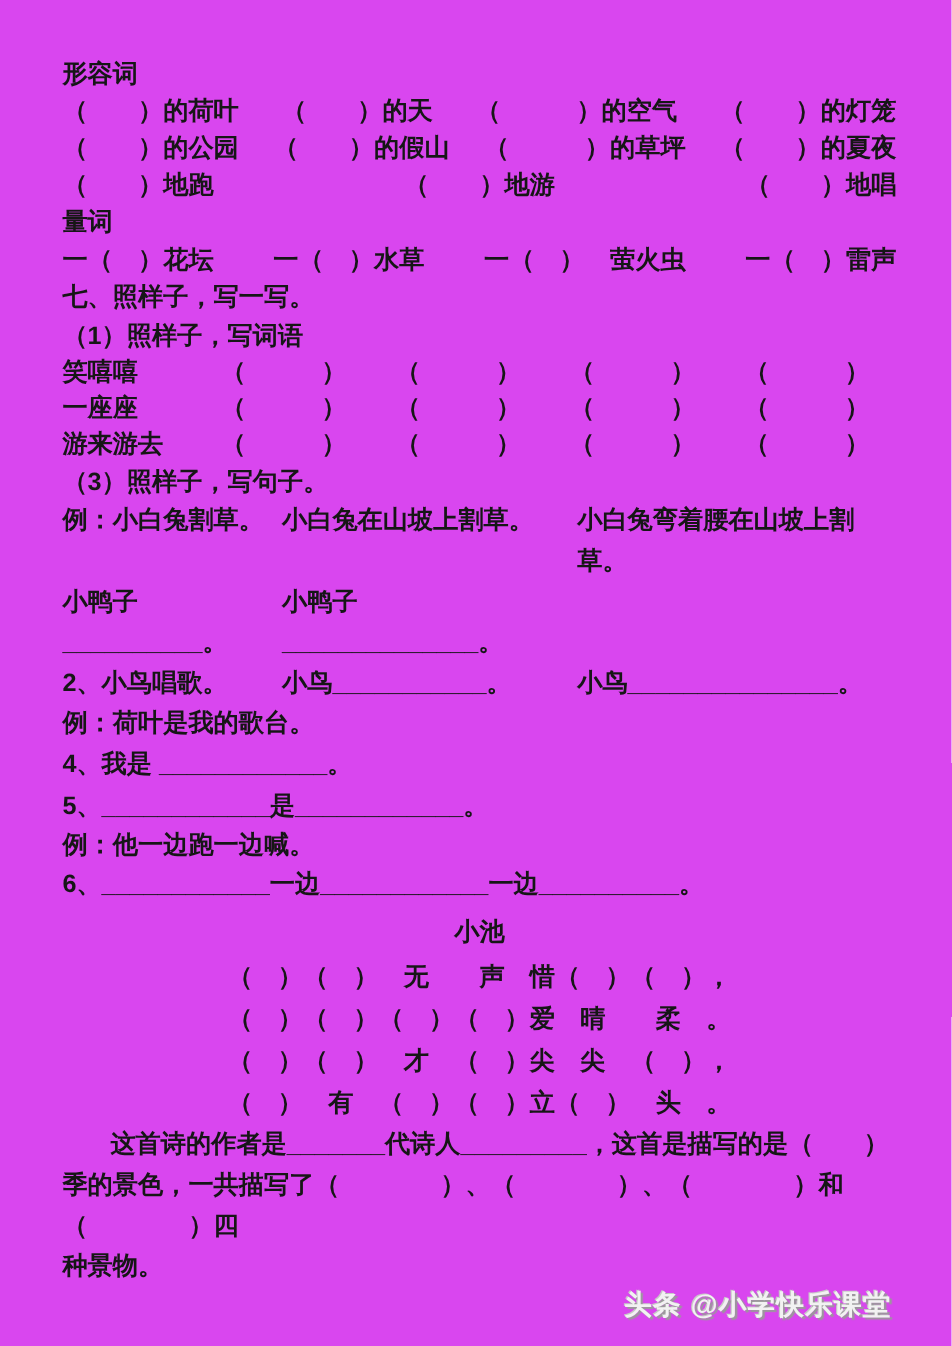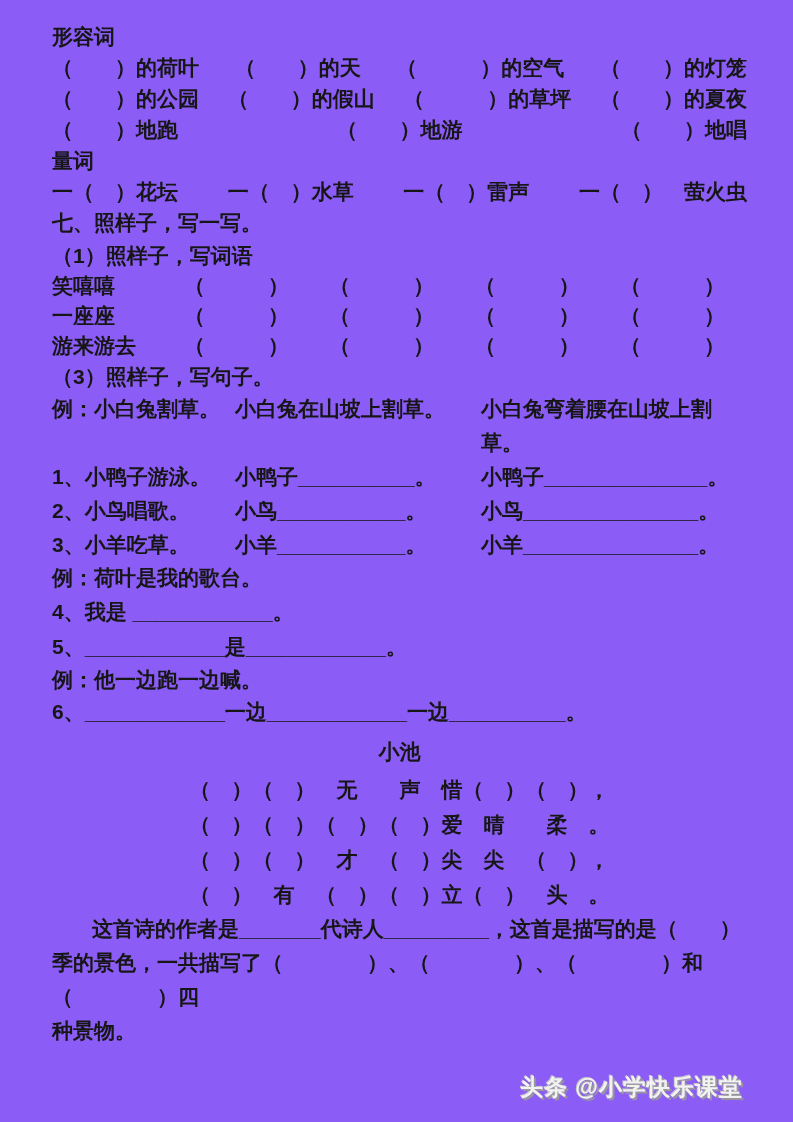--- a/index.html
+++ b/index.html
@@ -5,22 +5,22 @@
   html, body {
     margin: 0;
     padding: 0;
     background: #ffffff;
   }
   .page {
     position: relative;
     width: 793px;
     height: 1122px;
     box-sizing: border-box;
-    padding: 21px 46px 0 52px;
-    background: #8b5cf6;
+    padding: 46px 46px 0 52px;
+    background: #d946ef;
     font-family: "Liberation Sans", sans-serif;
     font-weight: 700;
     color: #161616;
     font-size: 21px;
     overflow: hidden;
   }
   .line {
     white-space: pre-wrap;
     line-height: 31px;
   }
@@ -101,22 +101,22 @@
   <div class="row4">
     <span>（　　）地跑</span>
     <span>（　　）地游</span>
     <span>（　　）地唱</span>
   </div>
 
   <div class="line">量词</div>
   <div class="row4">
     <span>一（　）花坛</span>
     <span>一（　）水草</span>
+    <span>一（　）　萤火虫</span>
     <span>一（　）雷声</span>
-    <span>一（　）　萤火虫</span>
   </div>
 
   <div class="line">七、照样子，写一写。</div>
   <div class="line sp1">（1）照样子，写词语</div>
 
   <div class="wordrow">
     <span class="w">笑嘻嘻</span>
     <span class="blanks">
       <span>（　　　）</span>
       <span>（　　　）</span>
@@ -144,33 +144,27 @@
   </div>
 
   <div class="line">（3）照样子，写句子。</div>
 
   <div class="sgrid">
     <span>例：小白兔割草。</span>
     <span>小白兔在山坡上割草。</span>
     <span>小白兔弯着腰在山坡上割草。</span>
   </div>
   <div class="sgrid">
-    <span>1、小鸭子游泳。</span>
     <span>小鸭子__________。</span>
     <span>小鸭子______________。</span>
   </div>
   <div class="sgrid">
     <span>2、小鸟唱歌。</span>
     <span>小鸟___________。</span>
     <span>小鸟_______________。</span>
-  </div>
-  <div class="sgrid">
-    <span>3、小羊吃草。</span>
-    <span>小羊___________。</span>
-    <span>小羊_______________。</span>
   </div>
 
   <div class="line" style="line-height:32px">例：荷叶是我的歌台。</div>
   <div class="line" style="line-height:35px">4、我是 ____________。</div>
   <div class="line" style="line-height:35px">5、____________是____________。</div>
   <div class="line">例：他一边跑一边喊。</div>
   <div class="line" style="line-height:34px">6、____________一边____________一边__________。</div>
 
   <div class="poem-title">小池</div>
   <div class="poem-line">（　）（　）　无　　声　惜（　）（　），</div>

